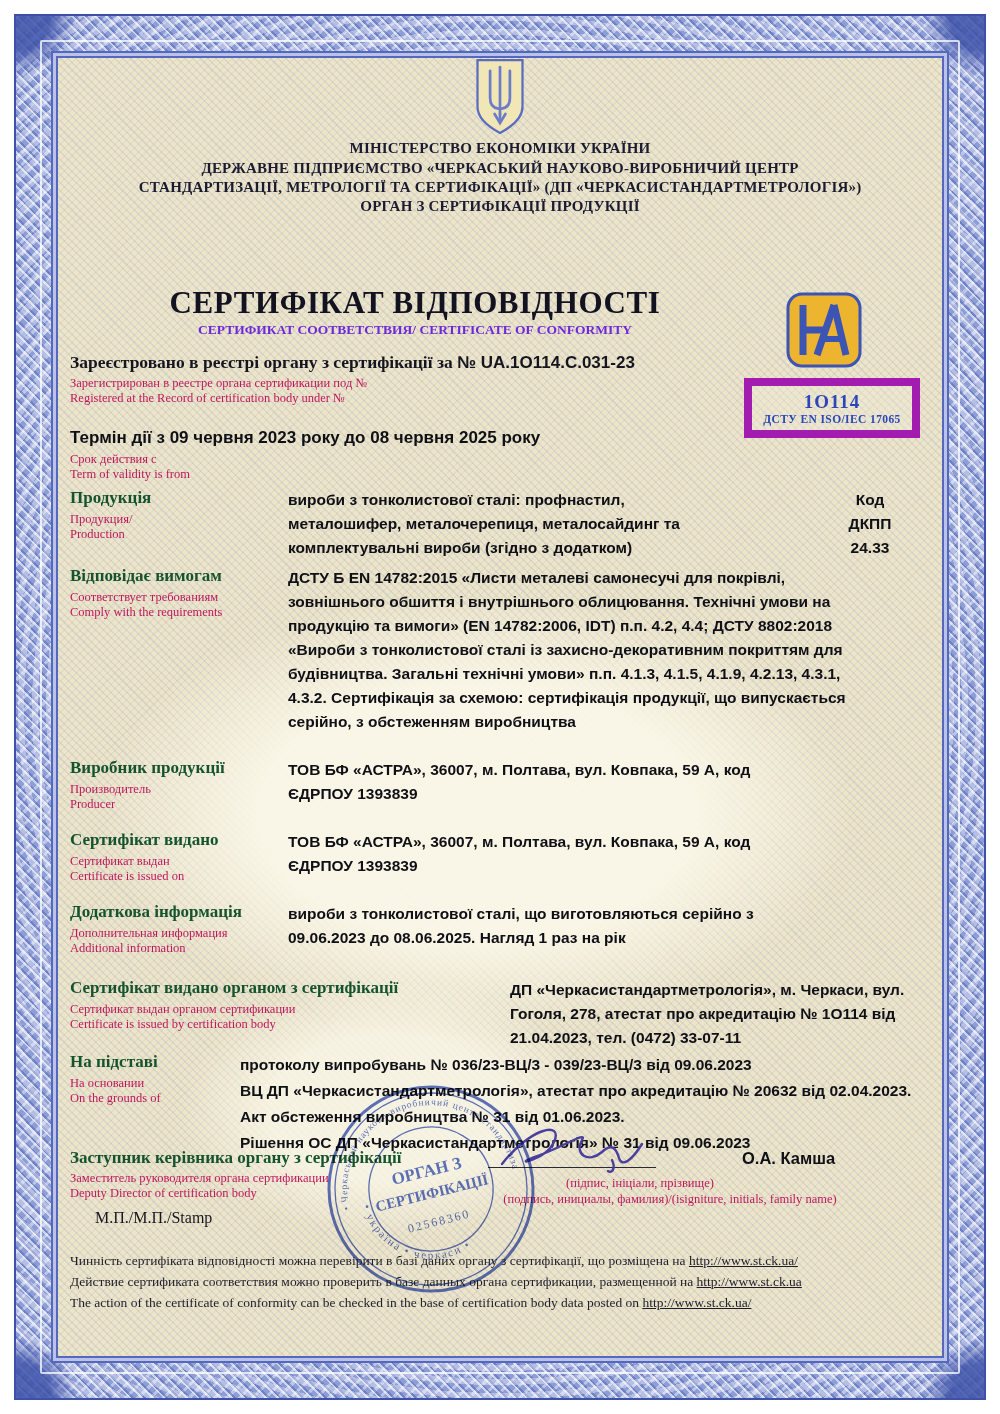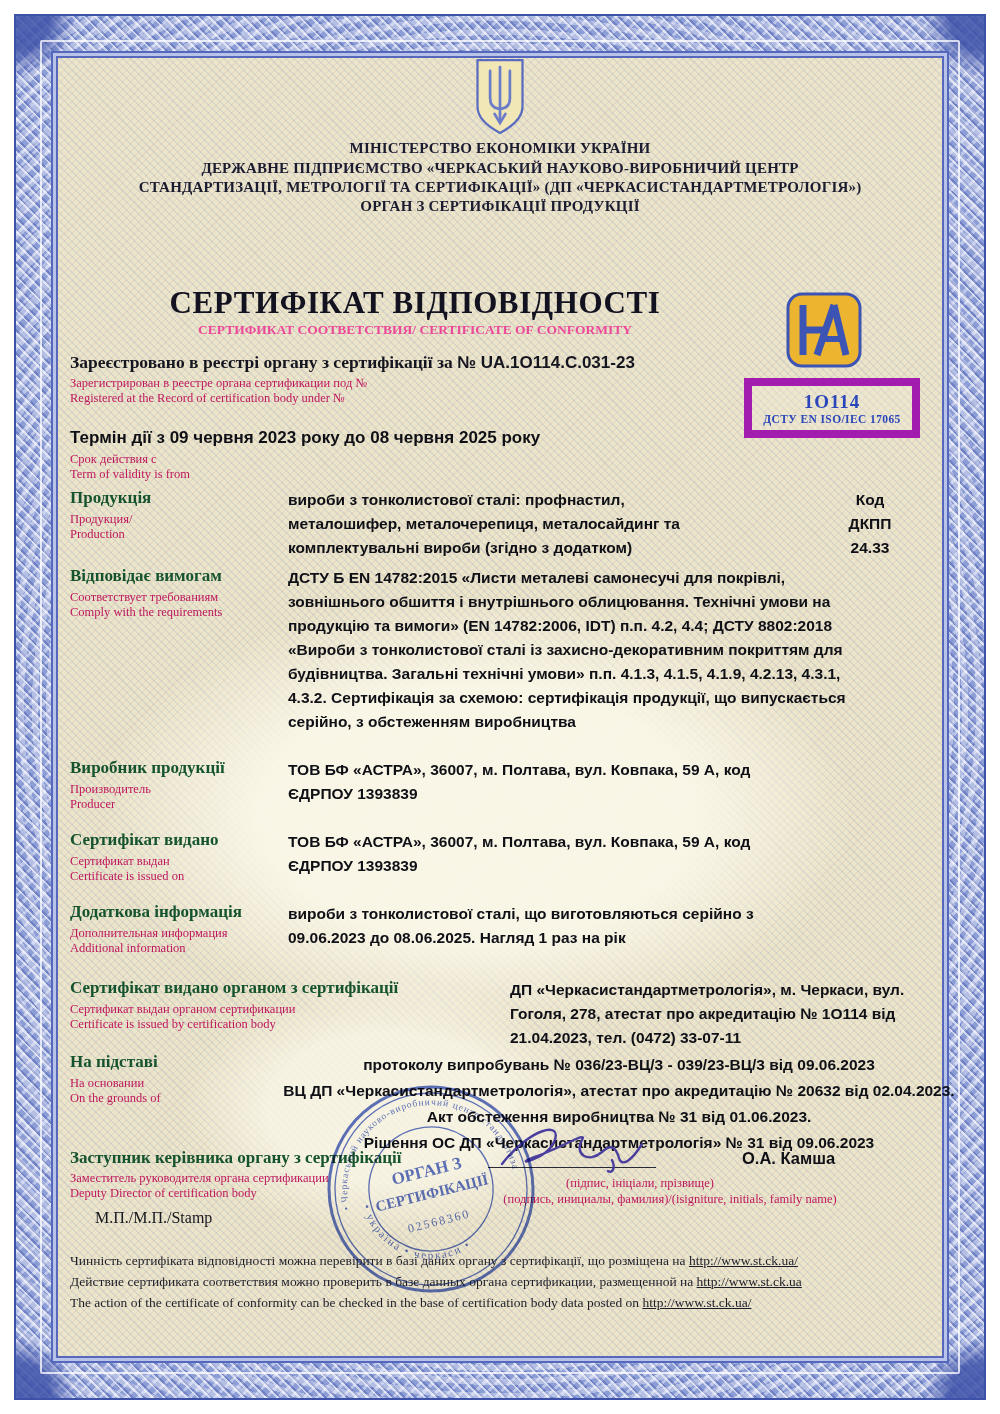--- a/index.html
+++ b/index.html
@@ -28,21 +28,21 @@
   .sheet::before{content:"";position:absolute;left:50px;top:540px;width:740px;height:430px;
       background:radial-gradient(ellipse at center, rgba(250,247,232,.95) 0 42%, rgba(250,247,232,0) 72%);}
   .sheet::after{content:"";position:absolute;left:120px;top:920px;width:420px;height:260px;
       background:radial-gradient(ellipse at center, rgba(250,247,232,.8) 0 40%, rgba(250,247,232,0) 70%);}
 
   .abs{position:absolute;}
   .ctr{text-align:center;}
 
   .hdr-line{left:70px;right:70px;text-align:center;font-weight:bold;font-size:15px;color:#1b1b30;letter-spacing:.2px;}
   .title-ua{left:70px;right:240px;text-align:center;font-weight:bold;font-size:31px;color:#121220;letter-spacing:.6px;}
-  .title-sub{left:70px;right:240px;text-align:center;font-weight:bold;font-size:13.5px;color:#ec4899;}
+  .title-sub{left:70px;right:240px;text-align:center;font-weight:bold;font-size:13.5px;color:#6d28d9;}
 
   .bold-serif{font-weight:bold;font-size:17.5px;color:#15151f;}
   .sub-line{font-size:12.5px;color:#be185d;}
   .sans-bold{font-family:"Liberation Sans",sans-serif;font-weight:bold;font-size:15.5px;line-height:24px;color:#0f0f16;}
 
   .row-label{font-weight:bold;font-size:17px;color:#14532d;}
   .num-sans{font-family:"Liberation Sans",sans-serif;font-weight:bold;font-size:17px;}
 
   .na-logo{left:786px;top:292px;width:76px;height:76px;}
   .code-box{left:744px;top:378px;width:160px;height:44px;border:8px solid #a21caf;color:#2b46b8;
@@ -169,21 +169,21 @@
     </div>
     <div class="abs sans-bold" style="left:440px;top:0;width:425px;">ДП «Черкасистандартметрологія», м. Черкаси, вул. Гоголя, 278, атестат про акредитацію № 1О114 від 21.04.2023, тел. (0472) 33-07-11</div>
   </div>
 
   <div class="abs" style="left:70px;top:1052px;right:30px;">
     <div class="abs" style="left:0;top:0;width:160px;">
       <div class="row-label">На підставі</div>
       <div class="sub-line" style="margin-top:4px;">На основании</div>
       <div class="sub-line">On the grounds of</div>
     </div>
-    <div class="abs sans-bold" style="left:184px;top:0;width:730px;line-height:26px;text-align:center;">
+    <div class="abs sans-bold" style="left:170px;top:0;width:730px;line-height:26px;">
       <div>протоколу випробувань № 036/23-ВЦ/3 - 039/23-ВЦ/3 від 09.06.2023</div>
       <div>ВЦ ДП «Черкасистандартметрологія», атестат про акредитацію № 20632 від 02.04.2023.</div>
       <div>Акт обстеження виробництва № 31 від 01.06.2023.</div>
       <div>Рішення ОС ДП «Черкасистандартметрологія» № 31 від 09.06.2023</div>
     </div>
   </div>
 
   <div class="abs" style="left:70px;top:1148px;width:400px;">
     <div class="row-label">Заступник керівника органу з сертифікації</div>
     <div class="sub-line" style="margin-top:3px;">Заместитель руководителя органа сертификации</div>

